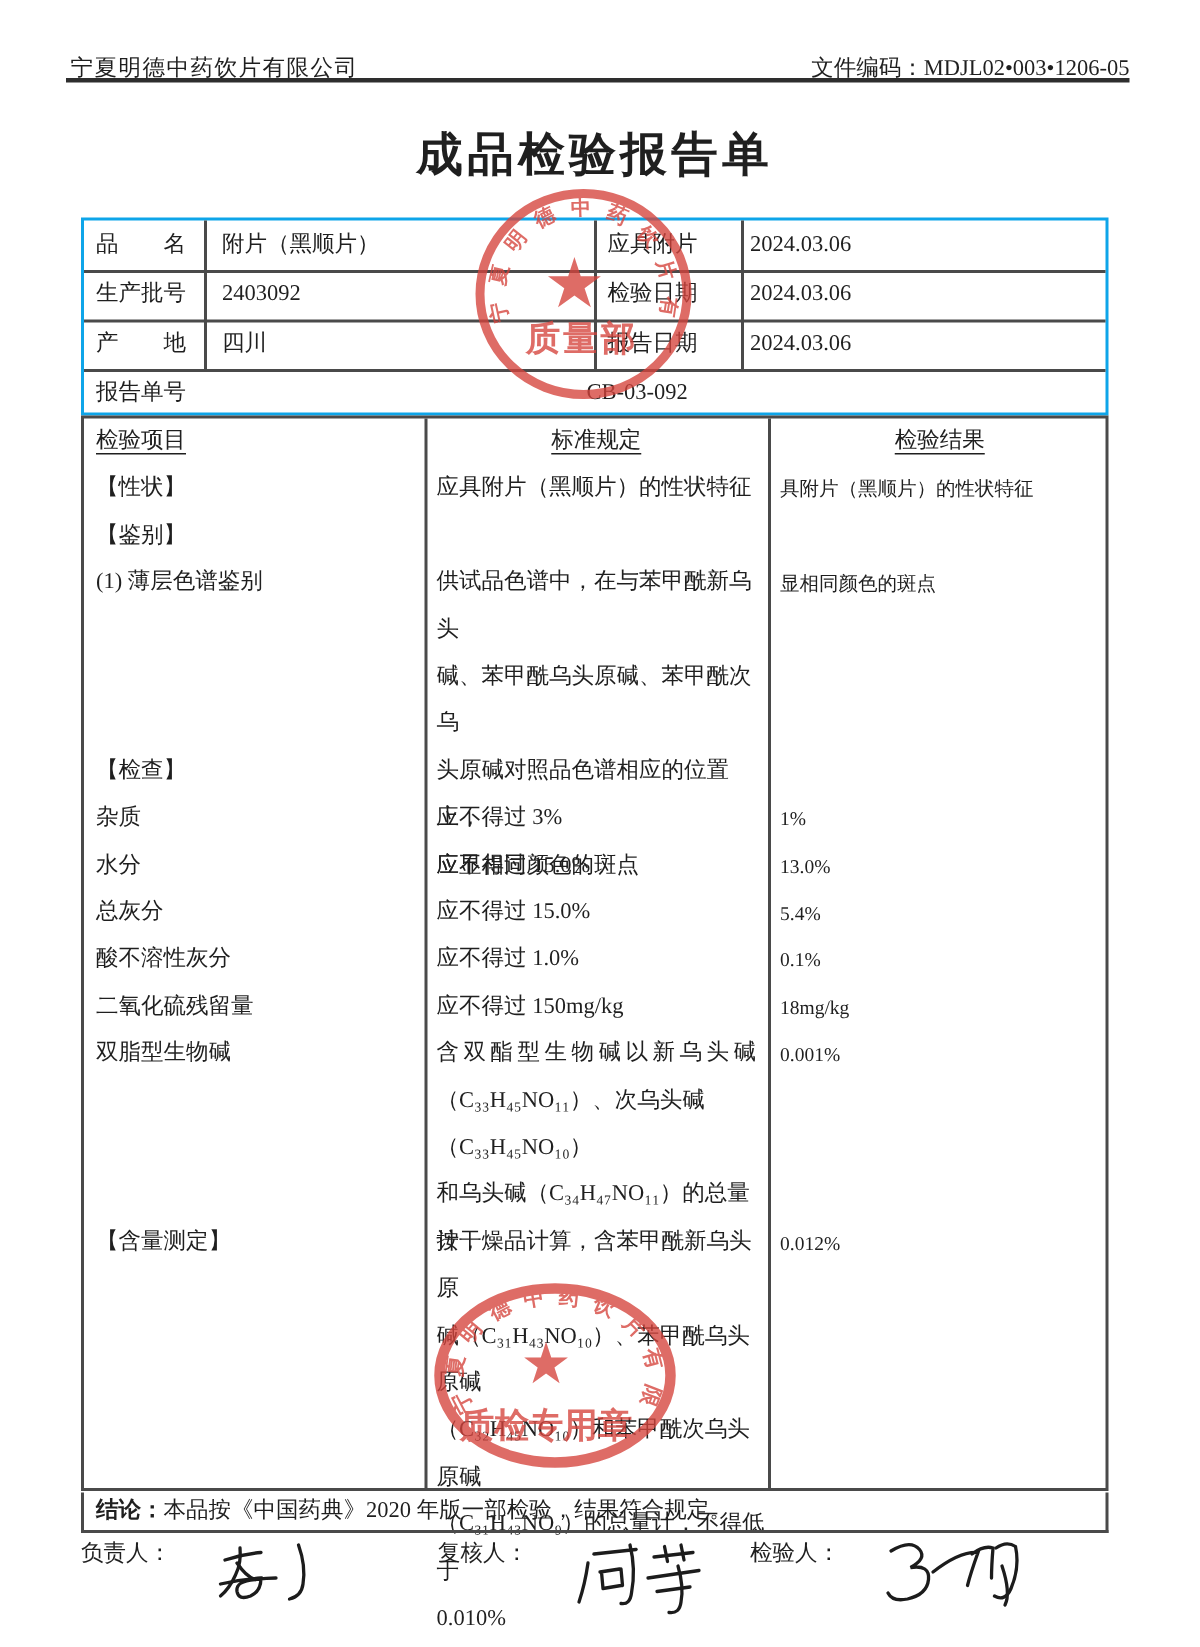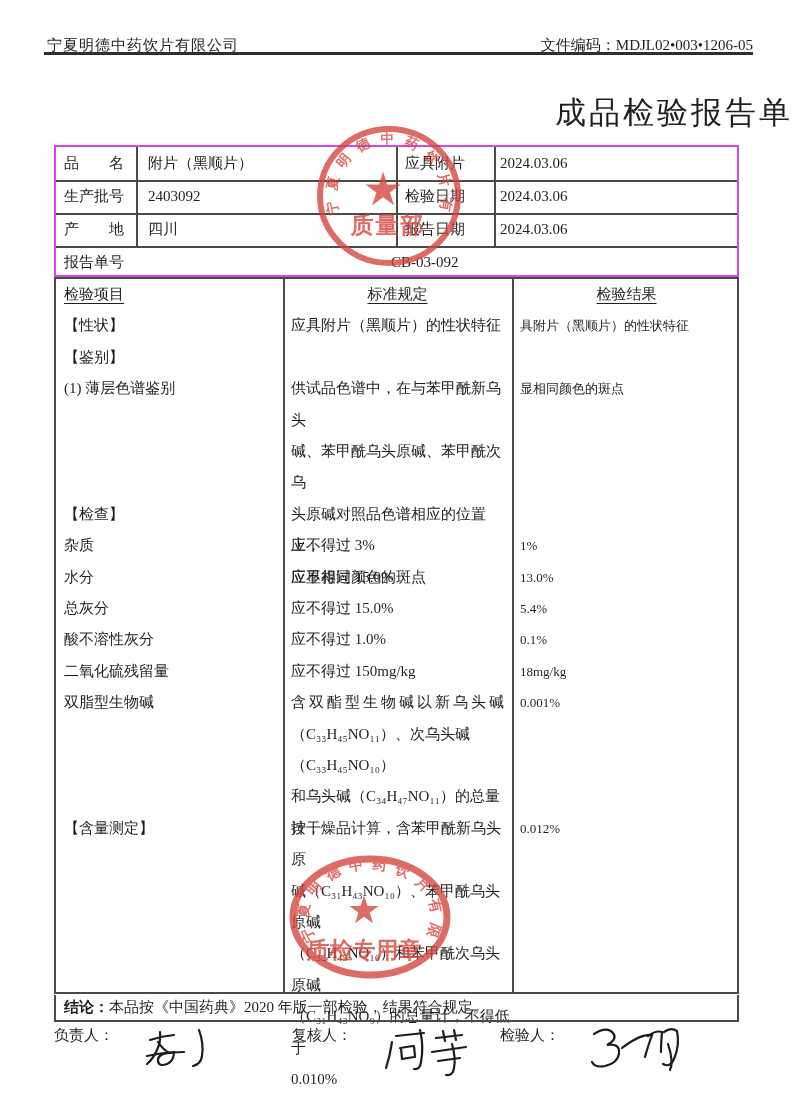--- a/index.html
+++ b/index.html
@@ -3,24 +3,24 @@
 <meta charset="utf-8">
 <style>
   html,body{margin:0;padding:0;background:#ffffff;}
   .page{position:relative;width:800px;height:1098px;background:#ffffff;overflow:hidden;
         font-family:"Liberation Serif","DejaVu Serif",serif;color:#1f1f1f;border-radius:30px;}
   
   .hdr-company{position:absolute;left:47px;top:36px;font-size:15px;letter-spacing:1px;}
   .hdr-code{position:absolute;right:47px;top:36px;font-size:15px;}
   .hdr-rule{position:absolute;left:44px;top:52px;width:709px;height:3px;background:#2e2e2e;}
   
-  .title{position:absolute;left:0;top:92px;width:793px;text-align:right;
-         font-size:31px;font-weight:normal;letter-spacing:3px;}
-  
-  .itable{position:absolute;left:54px;top:145px;width:685px;height:132px;border:2px solid #d946ef;box-sizing:border-box;}
+  .title{position:absolute;left:0;top:82px;width:793px;text-align:center;
+         font-size:31px;font-weight:bold;letter-spacing:3px;}
+  
+  .itable{position:absolute;left:54px;top:145px;width:685px;height:132px;border:2px solid #0ea5e9;box-sizing:border-box;}
   .itable .hl{position:absolute;left:0;width:100%;height:1.5px;background:#4a4a4a;}
   .itable .vl{position:absolute;top:0;width:1.5px;height:99px;background:#4a4a4a;}
   .itable .cell{position:absolute;height:33px;line-height:33px;font-size:15px;white-space:nowrap;}
   
   .rtable{position:absolute;left:54px;top:277px;width:685px;height:717px;border:2px solid #4a4a4a;
           box-sizing:border-box;display:flex;flex-direction:column;}
   .rtable .vdiv{position:absolute;top:0;height:100%;width:1.5px;background:#4a4a4a;}
   .rrow{position:relative;}
   .rh-1{height:31.4px;} .rh-4{height:125.6px;} .rh-last{flex:1;}
   .rrow .c1{position:absolute;left:8px;top:0;font-size:15px;line-height:31.4px;white-space:nowrap;}

